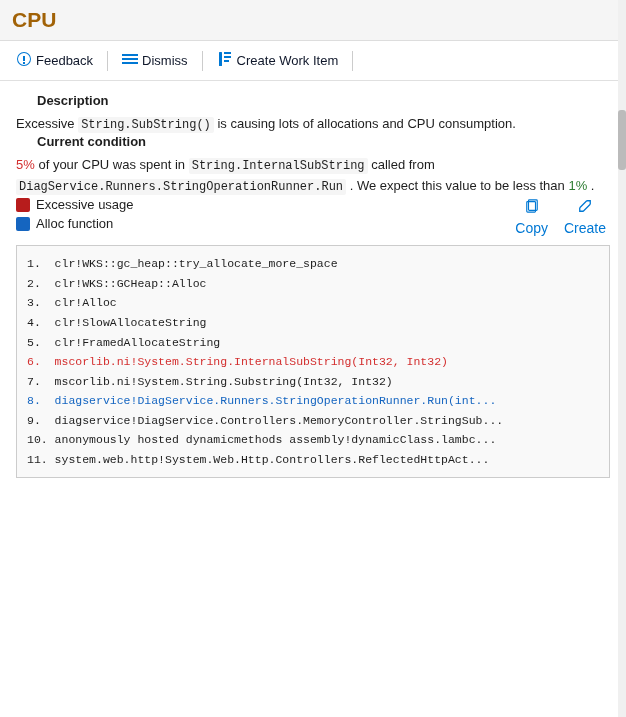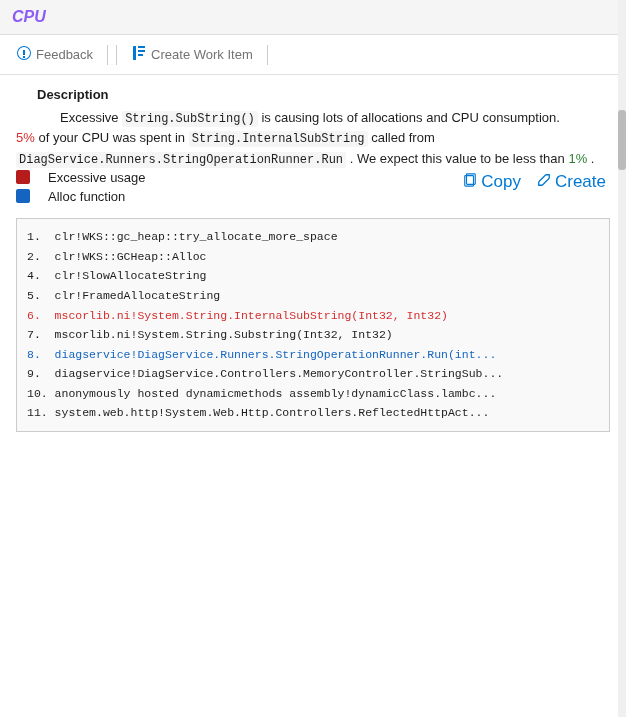--- a/index.html
+++ b/index.html
@@ -15,41 +15,40 @@
 
     
     .title-bar {
       background: #f5f5f5;
       border-bottom: 1px solid #ddd;
       padding: 8px 12px;
       display: flex;
       align-items: center;
     }
     .title-bar-text {
-      font-size: 16px;
+      font-size: 21px;
       font-weight: 600;
-      color: #8b5cf6;
-      font-style: italic;
+      color: #a16207;
     }
 
     
     .toolbar {
       display: flex;
       align-items: center;
       gap: 4px;
       padding: 6px 8px;
       border-bottom: 1px solid #e0e0e0;
       background: #fff;
     }
     .toolbar-btn {
       display: flex;
       align-items: center;
       gap: 4px;
       padding: 4px 8px;
-      color: #737373;
+      color: #0f172a;
       cursor: pointer;
       border: none;
       background: none;
       font-size: 13px;
       font-family: 'Segoe UI', Arial, sans-serif;
       white-space: nowrap;
     }
     .toolbar-btn .icon {
       font-size: 14px;
       color: #0078d4;
@@ -78,21 +77,20 @@
       padding-left: 21px;
     }
     .section-title:first-child {
       margin-top: 0;
     }
 
     .description-text {
       font-size: 13px;
       color: #1e1e1e;
       line-height: 1.5;
-      margin-left: 44px;
     }
 
     code, .code-inline {
       font-family: 'Consolas', 'Courier New', monospace;
       font-size: 12px;
       background: #f5f5f5;
       padding: 1px 3px;
       border-radius: 2px;
       color: #1e1e1e;
     }
@@ -115,21 +113,22 @@
       color: #1e1e1e;
     }
     .legend {
       display: flex;
       flex-direction: column;
       gap: 4px;
       margin-bottom: 8px;
     }
     .legend-item {
       display: flex;
-      gap: 18px;
+      align-items: center;
+      gap: 6px;
       font-size: 13px;
     }
     .legend-color {
       width: 14px;
       height: 14px;
       border-radius: 2px;
       flex-shrink: 0;
     }
     .legend-red { background: #b71c1c; }
     .legend-blue { background: #1565c0; }
@@ -141,23 +140,24 @@
       margin-left: auto;
     }
     .callstack-btn {
       display: flex;
       align-items: center;
       gap: 4px;
       color: #0078d4;
       cursor: pointer;
       border: none;
       background: none;
-      font-size: 17px;
+      font-size: 14px;
       font-family: 'Segoe UI', Arial, sans-serif;
       padding: 2px 4px;
+      flex-direction: column;
     }
 
     .callstack-box {
       border: 1px solid #ccc;
       background: #f9f9f9;
       padding: 8px 10px;
       font-family: 'Consolas', 'Courier New', monospace;
       font-size: 11.5px;
       line-height: 1.7;
       overflow-x: hidden;
@@ -204,20 +204,30 @@
   <button class="toolbar-btn">
     <span class="icon">
       <svg width="16" height="16" viewBox="0 0 16 16" fill="#0078d4">
           <path d="M8 1a7 7 0 1 0 0 14A7 7 0 0 0 8 1zm0 1a6 6 0 1 1 0 12A6 6 0 0 1 8 2zM7 5h2v5H7zm0 6h2v2H7z"></path>
         </svg>
     </span>
     <span>Feedback</span>
   </button>
   <div class="toolbar-separator"></div>
 
+  <button class="toolbar-btn">
+    <span class="icon">
+      <svg width="16" height="16" viewBox="0 0 16 16" fill="#0078d4">
+          <rect y="3" width="16" height="2"></rect>
+          <rect y="7" width="16" height="2"></rect>
+          <rect y="11" width="16" height="2"></rect>
+        </svg>
+    </span>
+    <span>Dismiss</span>
+  </button>
   <div class="toolbar-separator"></div>
 
   <button class="toolbar-btn">
     <span class="icon">
       <svg width="16" height="16" viewBox="0 0 16 16" fill="#0078d4">
           <rect x="2" y="1" width="3" height="14" rx="0.5"></rect>
           <rect x="7" y="1" width="7" height="2"></rect>
           <rect x="7" y="5" width="7" height="2"></rect>
           <rect x="7" y="9" width="5" height="2"></rect>
         </svg>
@@ -233,20 +243,21 @@
   <div>
     <div class="section-title">Description</div>
     <p class="description-text">
       <span>Excessive</span>
       <code class="code-inline">String.SubString()</code>
       <span> is causing lots of allocations and CPU consumption.</span>
     </p>
   </div>
 
   <div>
+    <div class="section-title">Current condition</div>
     <p class="condition-text">
       <span class="highlight-red">5%</span>
       <span> of your CPU was spent in </span>
       <code class="code-inline">String.InternalSubString</code>
       <span> called from</span>
       <br>
       <code class="code-inline">DiagService.Runners.StringOperationRunner.Run</code>
       <span>. We expect this value to be less than </span>
       <span class="highlight-green">1%</span>
       <span>.</span>
@@ -284,20 +295,21 @@
               </svg>
           </span>
           <span>Create</span>
         </button>
       </div>
     </div>
 
     <div class="callstack-box">
       <div class="callstack-line"><span>1.&nbsp;&nbsp;clr!WKS::gc_heap::try_allocate_more_space</span></div>
       <div class="callstack-line"><span>2.&nbsp;&nbsp;clr!WKS::GCHeap::Alloc</span></div>
+      <div class="callstack-line"><span>3.&nbsp;&nbsp;clr!Alloc</span></div>
       <div class="callstack-line"><span>4.&nbsp;&nbsp;clr!SlowAllocateString</span></div>
       <div class="callstack-line"><span>5.&nbsp;&nbsp;clr!FramedAllocateString</span></div>
       <div class="callstack-line red"><span>6.&nbsp;&nbsp;mscorlib.ni!System.String.InternalSubString(Int32, Int32)</span></div>
       <div class="callstack-line"><span>7.&nbsp;&nbsp;mscorlib.ni!System.String.Substring(Int32, Int32)</span></div>
       <div class="callstack-line blue"><span>8.&nbsp;&nbsp;diagservice!DiagService.Runners.StringOperationRunner.Run(int...</span></div>
       <div class="callstack-line"><span>9.&nbsp;&nbsp;diagservice!DiagService.Controllers.MemoryController.StringSub...</span></div>
       <div class="callstack-line"><span>10. anonymously hosted dynamicmethods assembly!dynamicClass.lambc...</span></div>
       <div class="callstack-line"><span>11. system.web.http!System.Web.Http.Controllers.ReflectedHttpAct...</span></div>
     </div>
   </div>

